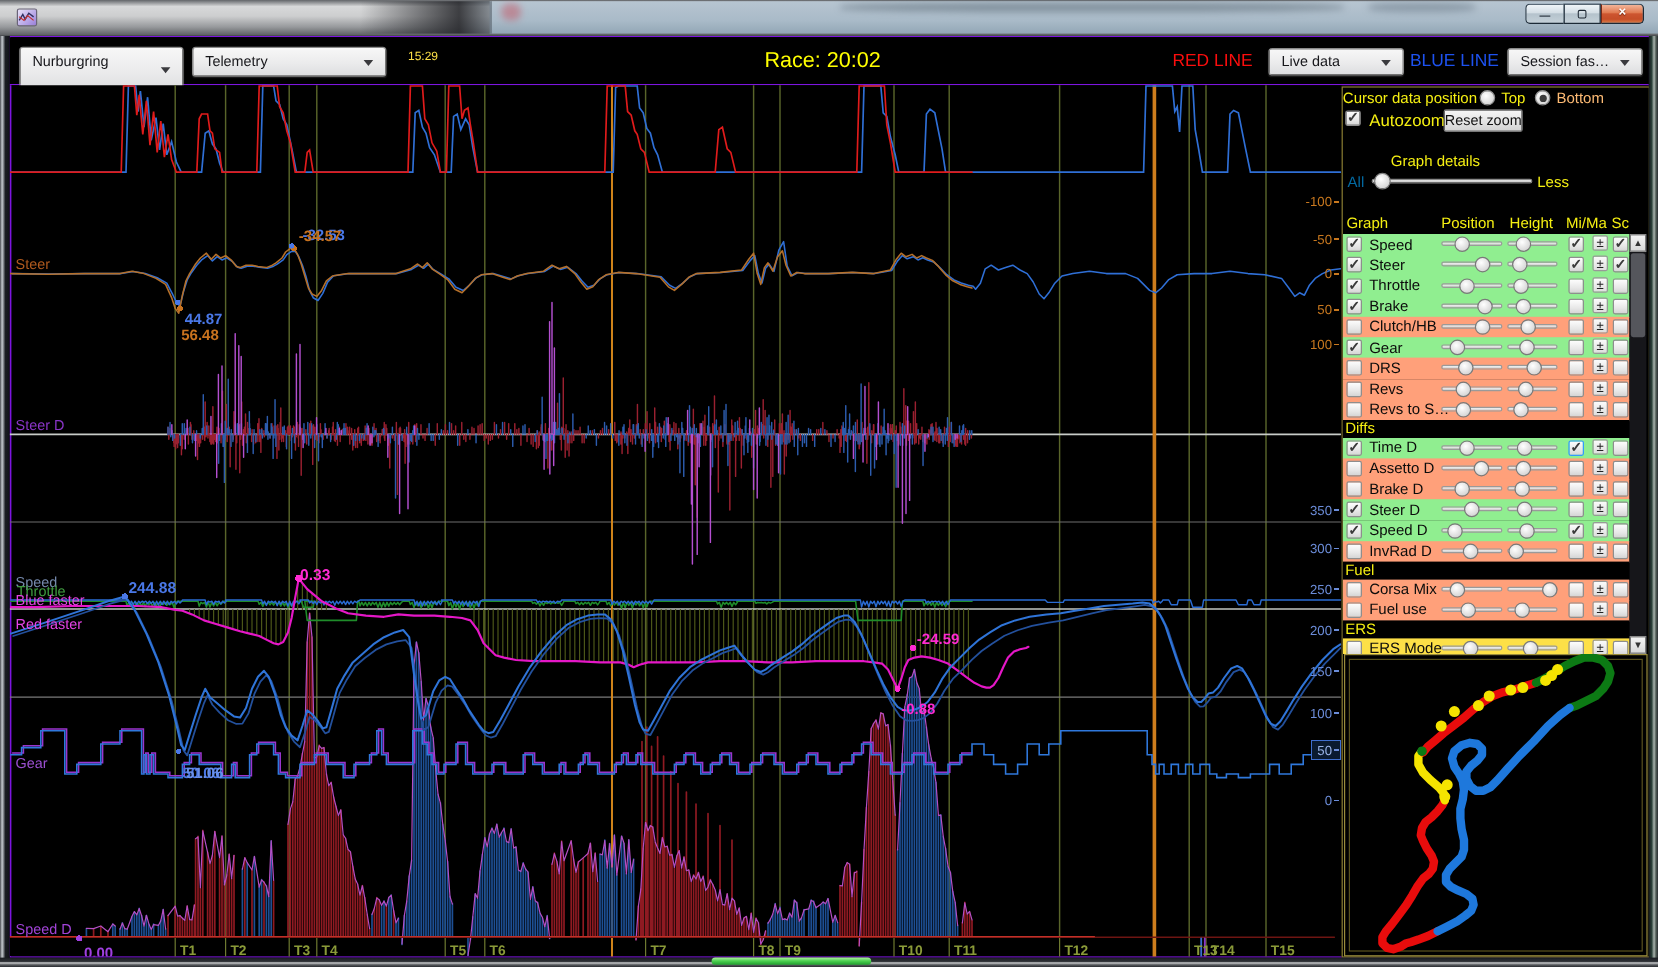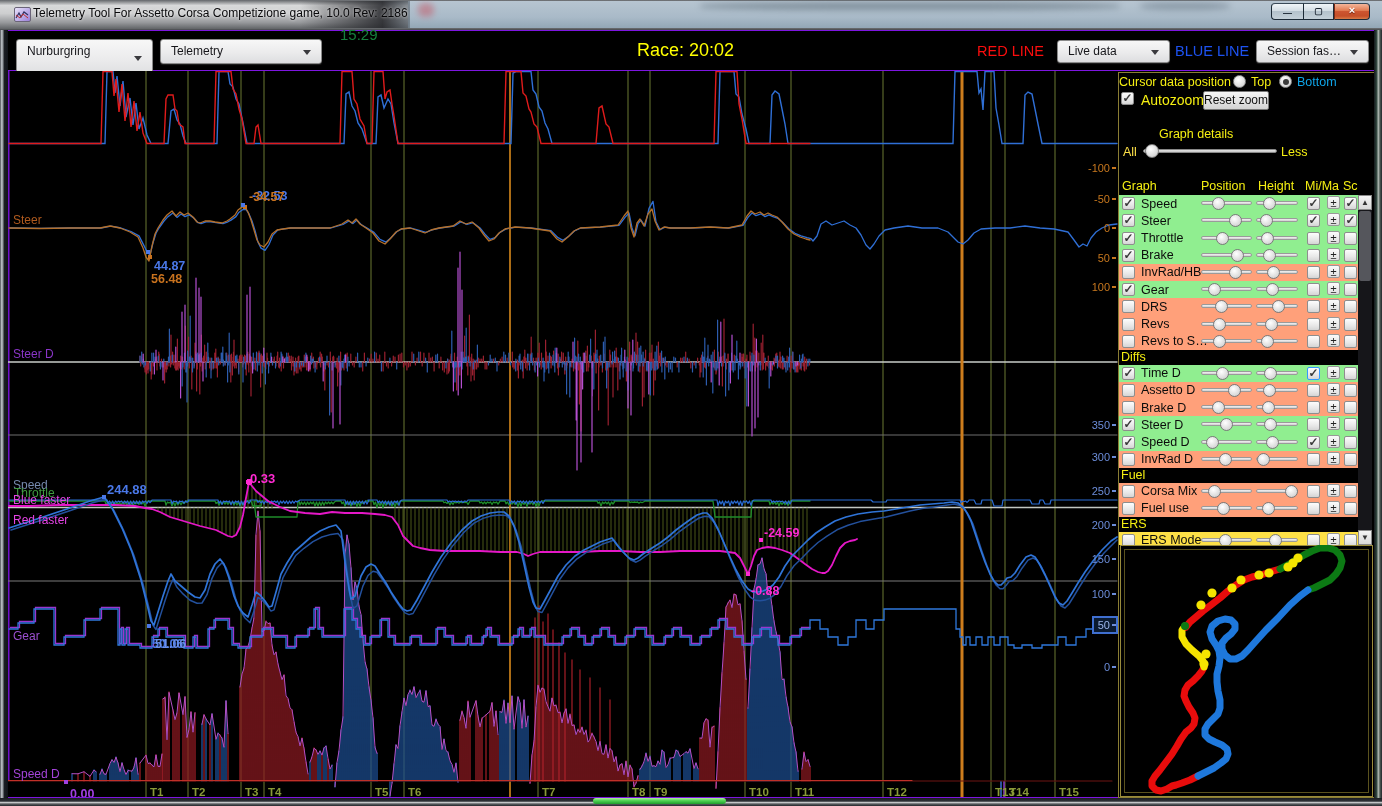--- a/index.html
+++ b/index.html
@@ -48,36 +48,35 @@
 <div id="titlebar">
 <div class="glass"></div>
       <div class="fadeL"></div>
 <div class="smudge" style="left:418px;top:3px;width:16px;height:14px;background:#c06a78;opacity:.62"></div>
 <div class="smudge" style="left:700px;top:2px;width:420px;height:8px;background:#5a6a76;opacity:.55"></div>
 <div class="smudge" style="left:1140px;top:2px;width:90px;height:8px;background:#667684;opacity:.5"></div>
 <div id="ticon"><svg width="15" height="13" viewBox="0 0 15 13">
           <path d="M1,9 L4,4 L6,8 L9,3 L13,6" stroke="#303060" stroke-width="1.2" fill="none"></path>
           <path d="M1,6 L5,9 L8,5 L13,9" stroke="#c03030" stroke-width="1" fill="none"></path>
         </svg></div>
-<div id="ttext">Telemetry Tool For Assetto Corsa Competizione game, 10.0 Rev: 2186</div>
 <div class="capbtn" id="bmin">
         <span style="bottom:1px;color:#1a2430;font-size:9px">—</span>
       </div>
 <div class="capbtn" id="bmax">
         <span style="top:2px;color:#1a2430;font-size:9px">▢</span>
       </div>
 <div class="capbtn" id="bclose">
         <span style="top:0px;color:#fff;font-size:11px;font-weight:bold;text-shadow:0 1px 1px #6a2410">×</span>
       </div>
 </div>
 <div id="client"></div>
 <div id="toolbar"></div>
 <div class="combo" style="left:16px;top:39px;width:137px;height:38px;line-height:23px;font-size:12px">Nurburgring<span class="arr"></span></div>
 <div class="combo" style="left:160px;top:39px;width:162px;height:25px;line-height:23px;font-size:12px">Telemetry<span class="arr"></span></div>
-<div class="tblabel" style="left:340px;top:26px;font-size:15px;color:#15803d">15:29</div>
+<div class="tblabel" style="left:340px;top:42px;font-size:10px;color:#fde047">15:29</div>
 <div class="tblabel" style="left:637px;top:40px;font-size:18px;color:#ffff00">Race: 20:02</div>
 <div class="tblabel" style="left:977px;top:43px;font-size:14.5px;color:#fb0d0d">RED LINE</div>
 <div class="combo" style="left:1057px;top:40px;width:113px;height:23px;line-height:21px;font-size:12px">Live data<span class="arr"></span></div>
 <div class="tblabel" style="left:1175px;top:43px;font-size:14.5px;color:#1d52f0">BLUE LINE</div>
 <div class="combo" style="left:1256px;top:40px;width:113px;height:23px;line-height:21px;font-size:12px">Session fas…<span class="arr"></span></div>
 <svg style="position:absolute;left:8px;top:71px" width="1110" height="726" viewBox="8 71 1110 726" shape-rendering="crispEdges">
 <rect x="8" y="71" width="1110" height="726" fill="#000"></rect>
 <g shape-rendering="auto" fill="none" stroke-linejoin="round" stroke-linecap="round">
 <line x1="8.8" y1="71" x2="8.8" y2="780" stroke="#7d15e0" stroke-width="1.4"></line>
 <line x1="146" y1="71" x2="146" y2="781" stroke="#59652a" stroke-width="1.2"></line>
@@ -227,26 +226,26 @@
 <text x="995" y="795.5" fill="#8a9a38" font-size="11.5px" text-anchor="start" font-weight="bold">T13</text>
 <text x="1009" y="795.5" fill="#8a9a38" font-size="11.5px" text-anchor="start" font-weight="bold">T14</text>
 <text x="1059" y="795.5" fill="#8a9a38" font-size="11.5px" text-anchor="start" font-weight="bold">T15</text>
 </g>
 </svg>
 <div id="rpanel"></div>
 <div class="ylab" style="position:absolute;left:1119px;top:75px;color:#f5ef12;font-size:12.5px">Cursor data position</div>
 <span class="radio" style="left:1233px;top:75px"></span>
 <div class="ylab" style="position:absolute;left:1251px;top:75px;color:#f5ef12;font-size:12.5px">Top</div>
 <span class="radio on" style="left:1279px;top:75px"></span>
-<div class="ylab" style="position:absolute;left:1297px;top:75px;color:#0ea5e9;font-size:12.5px">Bottom</div>
+<div class="ylab" style="position:absolute;left:1297px;top:75px;color:#fdba74;font-size:12.5px">Bottom</div>
 <span class="cb on" style="left:1121px;top:92px">✓</span>
 <div class="ylab" style="position:absolute;left:1141px;top:92px;color:#f5ef12;font-size:14px">Autozoom</div>
 <div style="position:absolute;left:1203px;top:91px;width:66px;height:19px;background:linear-gradient(to bottom,#f6f6f6,#e2e2e2 60%,#d2d2d2);border:1px solid #777;border-radius:2px;color:#111;font-size:12px;text-align:center;line-height:17px;white-space:nowrap">Reset zoom</div>
 <div class="ylab" style="position:absolute;left:1159px;top:127px;color:#f5ef12;font-size:12.5px">Graph details</div>
-<div class="ylab" style="position:absolute;left:1123px;top:145px;color:#fde047;font-size:12.5px">All</div>
+<div class="ylab" style="position:absolute;left:1123px;top:145px;color:#0369a1;font-size:12.5px">All</div>
 <div id="gdslider"></div>
     <div id="gdthumb"></div>
 <div class="ylab" style="position:absolute;left:1281px;top:145px;color:#f5ef12;font-size:12.5px">Less</div>
 <div class="ylab" style="position:absolute;left:1122px;top:179px;color:#f5ef12;font-size:12.5px">Graph</div>
 <div class="ylab" style="position:absolute;left:1201px;top:179px;color:#f5ef12;font-size:12.5px">Position</div>
 <div class="ylab" style="position:absolute;left:1258px;top:179px;color:#f5ef12;font-size:12.5px">Height</div>
 <div class="ylab" style="position:absolute;left:1305px;top:179px;color:#f5ef12;font-size:12.5px">Mi/Ma</div>
 <div class="ylab" style="position:absolute;left:1343px;top:179px;color:#f5ef12;font-size:12.5px">Sc</div>
 <div id="tbl">
       <div class="trow" style="top:0.0px;height:18.1px;background:#90EE90">
@@ -288,21 +287,21 @@
         <span class="sl" style="left:82px;width:51px"></span>
         <span class="th" style="left:112px"></span>
         <span class="sl" style="left:137px;width:42px"></span>
         <span class="th" style="left:144px"></span>
         <span class="cb mcb"></span>
         <span class="pm">±</span>
         <span class="cb scb"></span>
       </div>
       <div class="trow" style="top:68.9px;height:18.1px;background:#FFA07A">
         <span class="cb rcb"></span>
-        <span class="rl">InvRad/HB</span>
+        <span class="rl">Clutch/HB</span>
         <span class="sl" style="left:82px;width:51px"></span>
         <span class="th" style="left:110px"></span>
         <span class="sl" style="left:137px;width:42px"></span>
         <span class="th" style="left:148px"></span>
         <span class="cb mcb"></span>
         <span class="pm">±</span>
         <span class="cb scb"></span>
       </div>
       <div class="trow" style="top:86.2px;height:18.1px;background:#90EE90">
         <span class="cb rcb on">✓</span>

